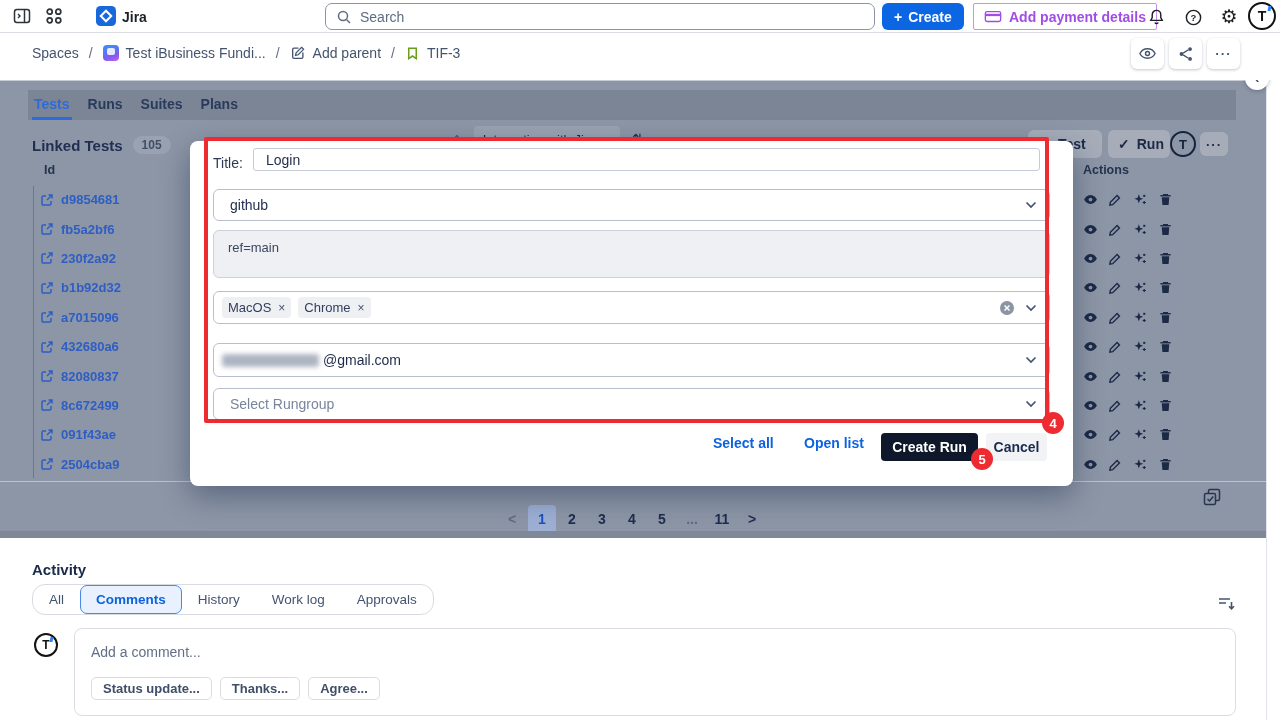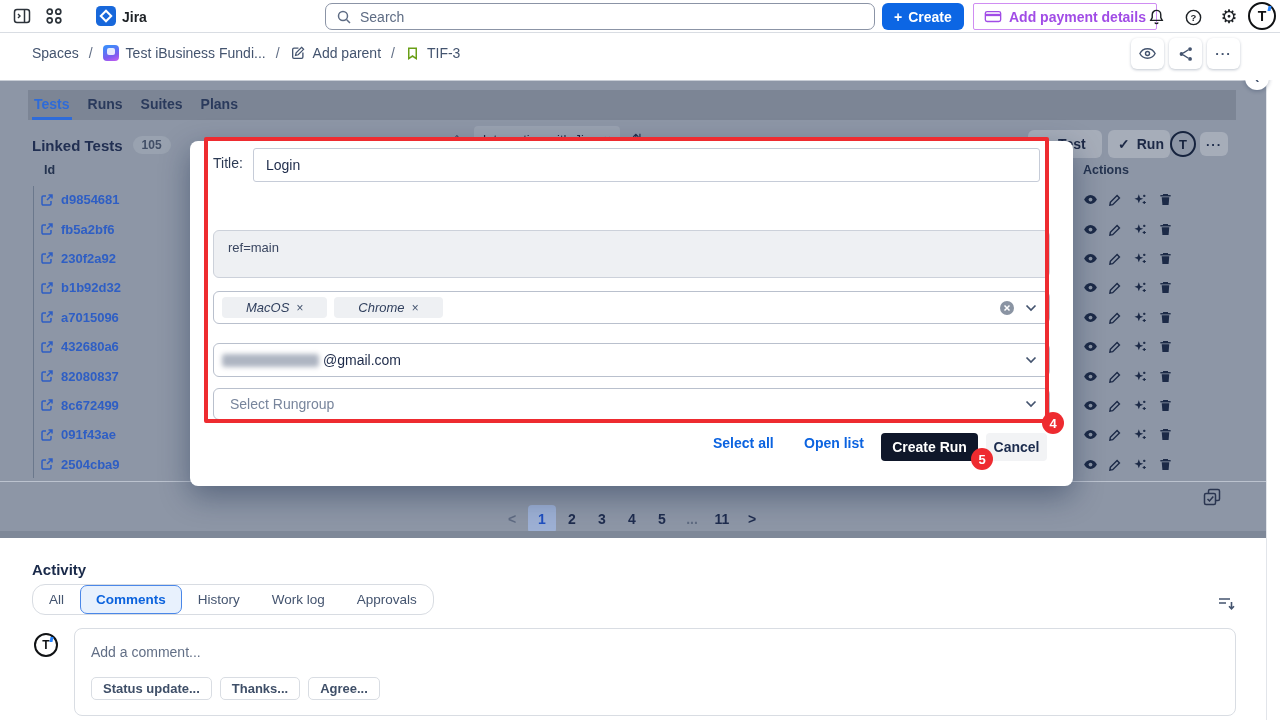--- a/index.html
+++ b/index.html
@@ -76,26 +76,26 @@
 .page.muted { color:#5f6b82; }
 .dim-bottom { position:absolute; left:0; top:531px; width:1266px; height:7px; background:#7e8898; }
 
 
 .rail-line { position:absolute; left:1266px; top:33px; width:1px; height:687px; background:#e2e5ea; z-index:6; }
 .rail-toggle { position:absolute; left:1245px; top:66px; width:24px; height:24px; border-radius:50%; background:#fff; border:none; box-shadow:0 1px 4px rgba(9,30,66,.3); color:#44546f; font-size:15px; font-weight:700; z-index:7; cursor:pointer; line-height:22px; }
 
 
 .modal { position:absolute; left:190px; top:141px; width:883px; height:345px; background:#fff; border-radius:8px; box-shadow:0 10px 30px rgba(9,30,66,.4); z-index:5; }
 .m-title-label { position:absolute; left:23px; top:14px; font-size:14px; color:#2c3a54; }
-.m-title-input { position:absolute; left:63px; top:7px; width:787px; height:34px; border:1px solid #c6ccd8; border-radius:3px; padding:0 12px; font-size:14px; color:#1e2b4a; font-family:inherit; outline:none; }
+.m-title-input { position:absolute; left:63px; top:7px; width:787px; height:23px; border:1px solid #c6ccd8; border-radius:3px; padding:0 12px; font-size:14px; color:#1e2b4a; font-family:inherit; outline:none; }
 .m-field { position:absolute; left:23px; width:837px; border:1px solid #b9c0cd; border-radius:6px; background:#fff; display:flex; align-items:center; cursor:pointer; }
 .m-repo { top:48px; height:32px; padding:0 16px; font-size:14px; color:#22304f; }
 .m-ref { top:89px; height:48px; background:#eef0f3; border-color:#ccd1da; align-items:flex-start; padding:9px 14px; font-size:13px; color:#3a4660; cursor:text; }
 .m-tags { top:150px; height:33px; padding:0 8px; gap:7px; }
-.tagchip { background:#eef0f3; border-radius:4px; padding:3px 24px; font-size:13px; color:#31405e; display:flex; align-items:flex-end; gap:7px;font-style:italic; }
+.tagchip { background:#eef0f3; border-radius:4px; padding:3px 6px; font-size:13px; color:#31405e; display:flex; align-items:flex-end; gap:7px; }
 .tagchip .x { color:#44546f; font-size:12px; cursor:pointer; }
 .m-email { top:202px; height:16px; padding:16px 8px; font-size:14px; color:#1d2a49; }
 .blur-blob { width:97px; height:13px; margin-right:4px; background:#aeb5c2; border-radius:3px; filter:blur(2.5px); }
 .m-rungroup { top:247px; height:32px; padding:0 16px; font-size:14px; color:#78859c; }
 .chev { position:absolute; right:12px; top:50%; transform:translateY(-50%); }
 .clearx { position:absolute; right:34px; top:50%; transform:translateY(-50%); width:16px; height:16px; cursor:pointer; }
 .m-link { position:absolute; top:294px; background:none; border:none; font-size:14px; font-weight:600; color:#0b63e0; cursor:pointer; }
 .lnk-selectall { left:523px; }
 .lnk-openlist { left:614px; }
 .btn-createrun { position:absolute; left:691px; top:292px; width:97px; height:28px; background:#0f172a; color:#fff; border:none; border-radius:4px; font-size:14px; font-weight:600; cursor:pointer; }
@@ -696,20 +696,28 @@
     <div class="dim-bottom"></div>
   </div>
 
   <div class="rail-line"></div>
   <button class="rail-toggle">‹</button>
 
   <section class="modal">
     <label class="m-title-label">Title:</label>
     <input class="m-title-input" type="text" value="Login" style="">
 
+    <div class="m-field m-repo">
+      <span>github</span>
+      <span class="chev">
+          <svg width="12" height="8" viewBox="0 0 12 8">
+            <path d="M1.5 1.5L6 6l4.5-4.5" fill="none" stroke="#44546f" stroke-width="1.7"></path>
+          </svg>
+        </span>
+    </div>
 
     <div class="m-field m-ref">
       <span>ref=main</span>
     </div>
 
     <div class="m-field m-tags">
 
       <span style="display:flex;gap:7px;">
 
           <span class="tagchip">

